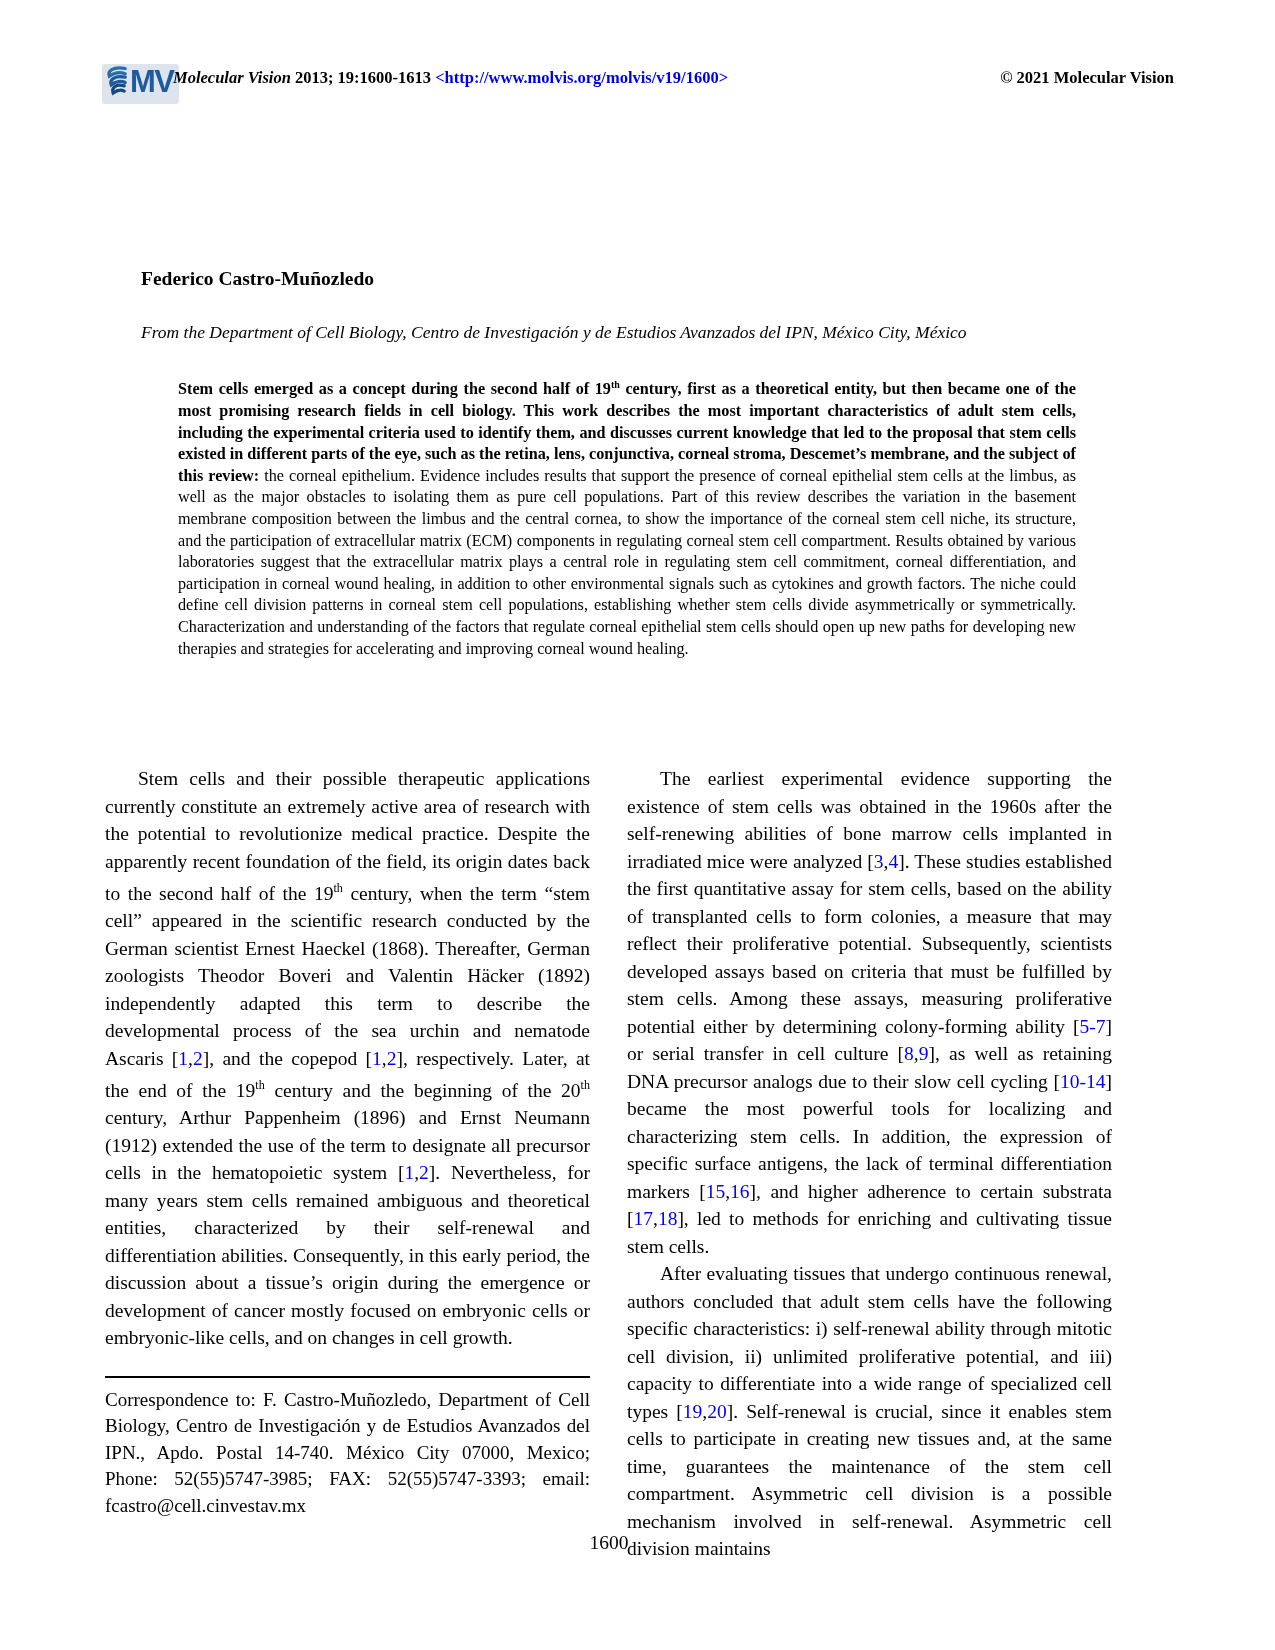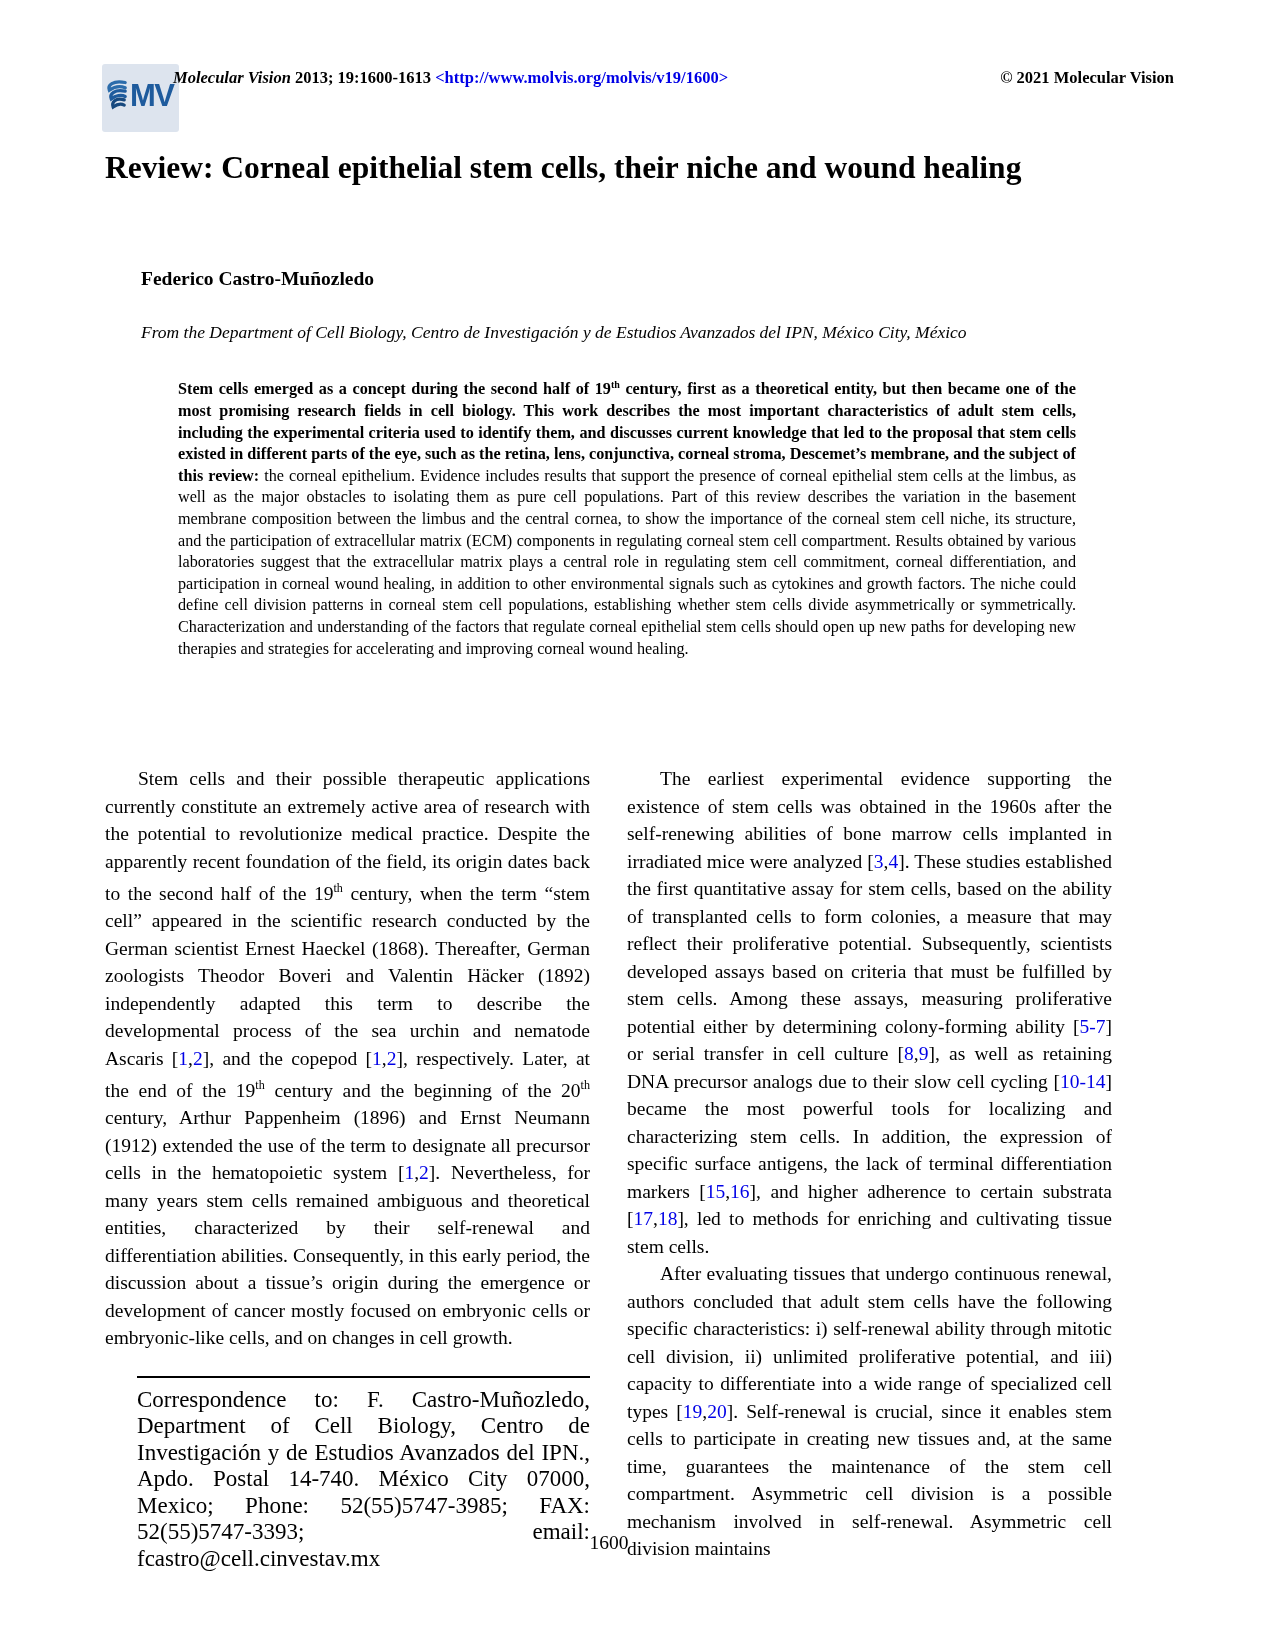--- a/index.html
+++ b/index.html
@@ -4,21 +4,21 @@
 <style>
   :root { --link:#0000e6; --logo-blue:#1e5b9d; --logo-bg:#dde4ee; }
   * { margin:0; padding:0; box-sizing:border-box; }
   html,body { background:#ffffff; }
   .page {
     position:relative; width:1275px; height:1650px; background:#fff;
     font-family:"Liberation Serif", serif; color:#000; overflow:hidden;
   }
   
   .logo {
-    position:absolute; top:64px; left:102px; height:68px;
+    position:absolute; top:64px; left:102px; height:40px;
     display:flex; align-items:center; gap:0;
     background:var(--logo-bg); border-radius:3px; padding:2px 5px 8px 3px;
   }
   .logo-text {
     font-family:"Liberation Sans", sans-serif; font-weight:700;
     font-size:31px; color:var(--logo-blue); letter-spacing:-1.5px; line-height:1;
   }
   .cite-block { position:absolute; top:66px; left:173px; font-size:16.5px; line-height:23px; }
   .copyright  { position:absolute; top:68px; right:101px; font-size:16.5px; font-weight:700; }
   
@@ -34,21 +34,21 @@
   }
   
   .columns {
     position:absolute; top:765px; left:105px; width:1008px;
     display:flex; gap:37px;
   }
   .col { width:485px; font-size:19.5px; line-height:27.5px; text-align:justify; }
   .col p { text-indent:33px; }
   .col p + p { }
   .footnote {
-    margin-top:24px; font-size:23px; line-height:26.5px; text-align:justify;margin-left:32px;
+    margin-top:24px; font-size:19px; line-height:26.5px; text-align:justify;
   }
   .footnote-rule { border:none; border-top:2px solid #000; margin-bottom:9px; }
   .page-num { position:absolute; top:1532px; left:105px; width:1008px; text-align:center; font-size:19.5px; }
   
   .seg-p  {}
   .seg-b  { font-weight:700;text-align:right; }
   .seg-bi { font-weight:700; font-style:italic; }
   .seg-l  { color:var(--link); }
   .seg-lb { color:var(--link); font-weight:700; }
   sup.seg-sup  { font-size:0.62em; }
@@ -67,21 +67,20 @@
     </svg>
     <span class="logo-text">MV</span>
   </div>
 
   <div class="cite-block">
     <div><span class="seg-bi">Molecular Vision </span><span class="seg-b">2013; 19:1600-1613 </span><span class="seg-lb">&lt;http://www.molvis.org/molvis/v19/1600&gt;</span></div>
   </div>
 
   <div class="copyright">© 2021 Molecular Vision</div>
 
-  <h1 class="title">Review: Corneal epithelial stem cells, their niche and wound healing</h1>
   <div class="author">Federico Castro-Muñozledo</div>
   <div class="affiliation">From the Department of Cell Biology, Centro de Investigación y de Estudios Avanzados del IPN, México City, México</div>
 
   <div class="abstract"><span class="seg-b">Stem cells emerged as a concept during the second half of 19</span><sup class="seg-bsup">th</sup><span class="seg-b"> century, first as a theoretical entity, but then became one of the most promising research fields in cell biology. This work describes the most important characteristics of adult stem cells, including the experimental criteria used to identify them, and discusses current knowledge that led to the proposal that stem cells existed in different parts of the eye, such as the retina, lens, conjunctiva, corneal stroma, Descemet’s membrane, and the subject of this review:</span><span class="seg-p"> the corneal epithelium. Evidence includes results that support the presence of corneal epithelial stem cells at the limbus, as well as the major obstacles to isolating them as pure cell populations. Part of this review describes the variation in the basement membrane composition between the limbus and the central cornea, to show the importance of the corneal stem cell niche, its structure, and the participation of extracellular matrix (ECM) components in regulating corneal stem cell compartment. Results obtained by various laboratories suggest that the extracellular matrix plays a central role in regulating stem cell commitment, corneal differentiation, and participation in corneal wound healing, in addition to other environmental signals such as cytokines and growth factors. The niche could define cell division patterns in corneal stem cell populations, establishing whether stem cells divide asymmetrically or symmetrically. Characterization and understanding of the factors that regulate corneal epithelial stem cells should open up new paths for developing new therapies and strategies for accelerating and improving corneal wound healing.</span></div>
 
   <div class="columns">
     <div class="col">
       <p><span class="seg-p">Stem cells and their possible therapeutic applications currently constitute an extremely active area of research with the potential to revolutionize medical practice. Despite the apparently recent foundation of the field, its origin dates back to the second half of the 19</span><sup class="seg-sup">th</sup><span class="seg-p"> century, when the term “stem cell” appeared in the scientific research conducted by the German scientist Ernest Haeckel (1868). Thereafter, German zoologists Theodor Boveri and Valentin Häcker (1892) independently adapted this term to describe the developmental process of the sea urchin and nematode Ascaris [</span><span class="seg-l">1</span><span class="seg-p">,</span><span class="seg-l">2</span><span class="seg-p">], and the copepod [</span><span class="seg-l">1</span><span class="seg-p">,</span><span class="seg-l">2</span><span class="seg-p">], respectively. Later, at the end of the 19</span><sup class="seg-sup">th</sup><span class="seg-p"> century and the beginning of the 20</span><sup class="seg-sup">th</sup><span class="seg-p"> century, Arthur Pappenheim (1896) and Ernst Neumann (1912) extended the use of the term to designate all precursor cells in the hematopoietic system [</span><span class="seg-l">1</span><span class="seg-p">,</span><span class="seg-l">2</span><span class="seg-p">]. Nevertheless, for many years stem cells remained ambiguous and theoretical entities, characterized by their self-renewal and differentiation abilities. Consequently, in this early period, the discussion about a tissue’s origin during the emergence or development of cancer mostly focused on embryonic cells or embryonic-like cells, and on changes in cell growth.</span></p>
       <div class="footnote">
         <hr class="footnote-rule">

